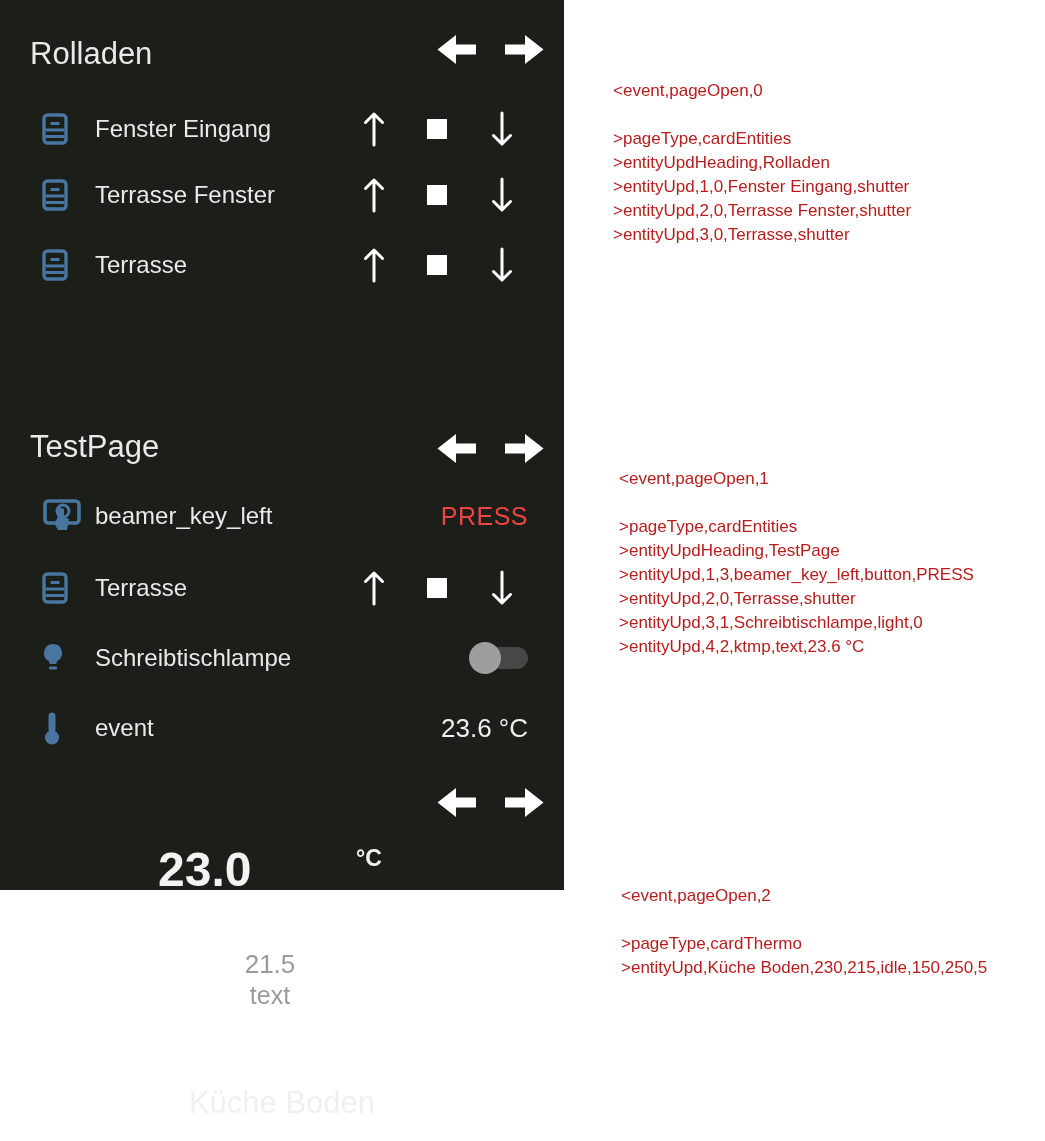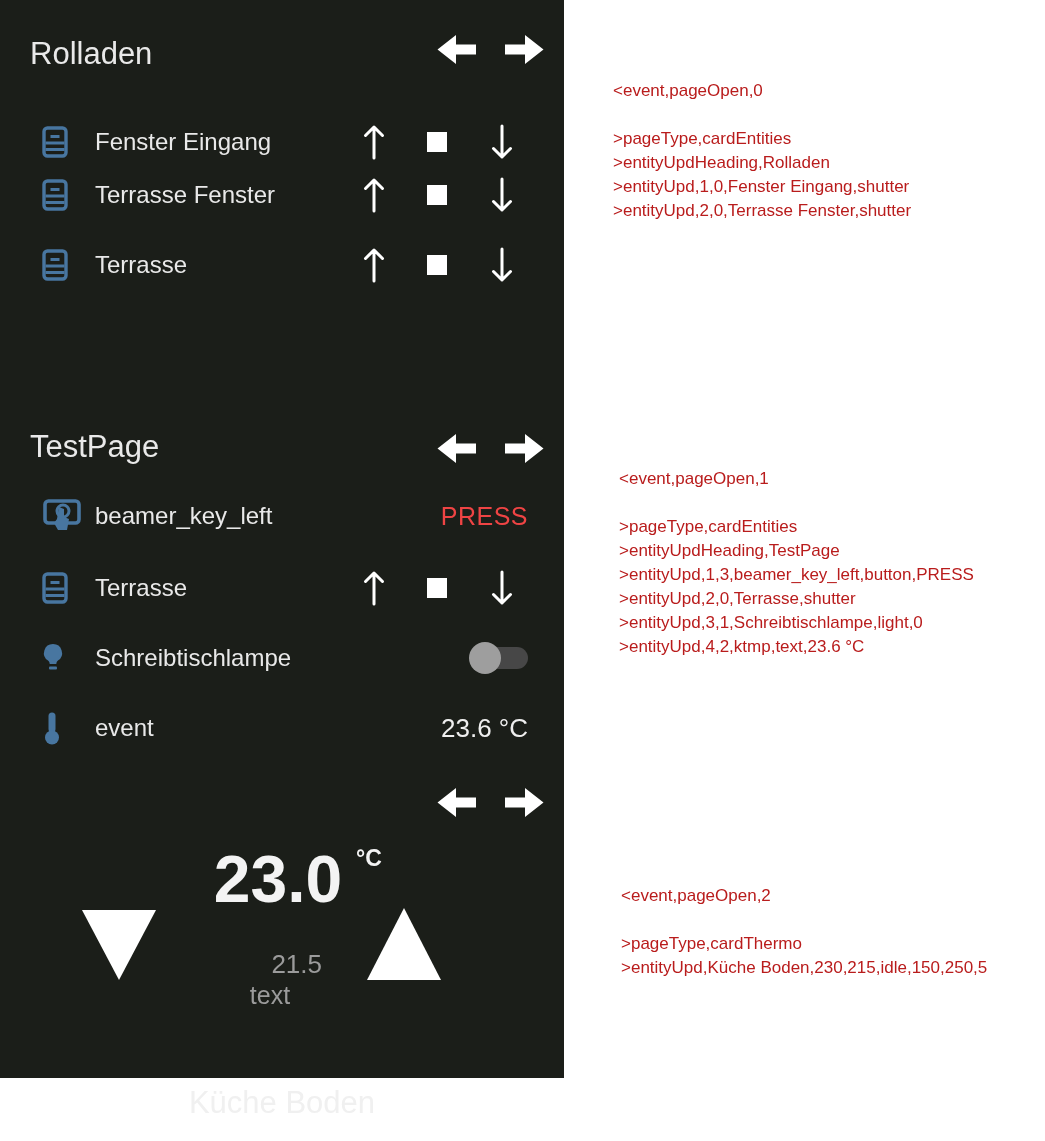--- a/index.html
+++ b/index.html
@@ -1,43 +1,43 @@
 <!DOCTYPE html>
 <html><head>
 <meta charset="utf-8">
 <style>
   html,body{margin:0;padding:0;}
   .stage{position:relative;width:1045px;height:1141px;background:#ffffff;overflow:hidden;
          font-family:"Liberation Sans",sans-serif;}
-  .panel{position:absolute;left:0;top:0;width:564px;height:1078px;background:#1b1e19;}
+  .panel{position:absolute;left:0;top:0;width:564px;height:890px;background:#1b1e19;}
 
   .card-title{position:absolute;left:30px;font-size:31px;color:#e9e9e9;white-space:nowrap;}
   .nav{position:absolute;left:437px;display:flex;gap:29px;}
   .navbtn{width:39px;height:33px;display:inline-block;cursor:pointer;}
 
   .row{position:absolute;left:0;width:564px;height:56px;}
   .icon{position:absolute;left:42px;top:50%;transform:translateY(-50%);line-height:0;}
   .label{position:absolute;left:95px;top:50%;transform:translateY(-50%);
          font-size:24px;color:#e9e9e9;white-space:nowrap;}
   .ctl{position:absolute;top:50%;transform:translateY(-50%);line-height:0;cursor:pointer;}
   .ctl.up{left:361px;} .ctl.stop{left:427px;} .ctl.down{left:489px;}
   .stop-square{display:block;width:20px;height:20px;background:#ffffff;}
   .value{position:absolute;right:36px;top:50%;transform:translateY(-50%);
          font-size:26px;color:#efefef;white-space:nowrap;}
   .value.press{color:#ef4444;font-size:25px;letter-spacing:.5px;cursor:pointer;}
 
   .toggle{position:absolute;right:36px;top:50%;transform:translateY(-50%);
           width:56px;height:22px;border-radius:11px;background:#474747;cursor:pointer;}
   .knob{position:absolute;left:-3px;top:-5px;width:32px;height:32px;border-radius:50%;background:#9e9e9e;}
 
-  .thermo-temp{position:absolute;left:158px;top:846px;width:240px;text-align:center;
-               font-size:66px;font-weight:700;color:#f3f3f3;line-height:1;}
+  .thermo-temp{position:absolute;left:158px;top:846px;width:240px;
+               font-size:48px;font-weight:700;color:#f3f3f3;line-height:1;}
   .thermo-unit{position:absolute;left:356px;top:845px;font-size:23px;font-weight:700;color:#f3f3f3;}
   .tri-btn{position:absolute;line-height:0;cursor:pointer;}
-  .thermo-target{position:absolute;left:218px;top:949px;width:104px;text-align:right;
+  .thermo-target{position:absolute;left:218px;top:949px;width:104px;text-align:center;
                  font-size:26px;color:#9b9b9b;}
   .thermo-state{position:absolute;left:218px;top:981px;width:104px;text-align:center;
                 font-size:25px;color:#9b9b9b;}
   .thermo-title{position:absolute;left:0;top:1085px;width:564px;text-align:center;
                 font-size:31px;color:#f0f0f0;white-space:nowrap;}
 
   .log-block{position:absolute;font-weight:400;font-size:17px;line-height:24px;
              color:#b91c1c;white-space:nowrap;}
   .log-gap{height:24px;}
 </style>
@@ -54,21 +54,21 @@
           <polygon points="39,11.5 19,11.5 19,2 0.5,16.5 19,31 19,21.5 39,21.5" fill="#ffffff"></polygon>
         </svg>
       </span>
       <span class="navbtn">
         <svg width="39" height="33" viewBox="0 0 39 33">
           <polygon points="0,11.5 20,11.5 20,2 38.5,16.5 20,31 20,21.5 0,21.5" fill="#ffffff"></polygon>
         </svg>
       </span>
     </div>
 
-    <div class="row" style="top:114px">
+    <div class="row" style="top:101px">
       <span class="icon">
         <svg width="26" height="32" viewBox="0 0 26 32">
           <rect x="2" y="2" width="22" height="28" rx="3.5" fill="none" stroke="#4876a0" stroke-width="3.4"></rect>
           <line x1="8.5" y1="10.5" x2="17.5" y2="10.5" stroke="#4876a0" stroke-width="3"></line>
           <line x1="3.5" y1="17" x2="22.5" y2="17" stroke="#4876a0" stroke-width="3"></line>
           <line x1="3.5" y1="23.5" x2="22.5" y2="23.5" stroke="#4876a0" stroke-width="3"></line>
         </svg>
       </span>
       <span class="label">Fenster Eingang</span>
       <span class="ctl up">
@@ -243,20 +243,21 @@
     <div class="thermo-title">Küche Boden</div>
   </div>
 
   <div class="log-block" style="left:613px;top:79px">
     <div>&lt;event,pageOpen,0</div>
     <div class="log-gap"></div>
     <div>&gt;pageType,cardEntities</div>
     <div>&gt;entityUpdHeading,Rolladen</div>
     <div>&gt;entityUpd,1,0,Fenster Eingang,shutter</div>
     <div>&gt;entityUpd,2,0,Terrasse Fenster,shutter</div>
+    <div>&gt;entityUpd,3,0,Terrasse,shutter</div>
   </div>
 
   <div class="log-block" style="left:619px;top:467px">
     <div>&lt;event,pageOpen,1</div>
     <div class="log-gap"></div>
     <div>&gt;pageType,cardEntities</div>
     <div>&gt;entityUpdHeading,TestPage</div>
     <div>&gt;entityUpd,1,3,beamer_key_left,button,PRESS</div>
     <div>&gt;entityUpd,2,0,Terrasse,shutter</div>
     <div>&gt;entityUpd,3,1,Schreibtischlampe,light,0</div>

